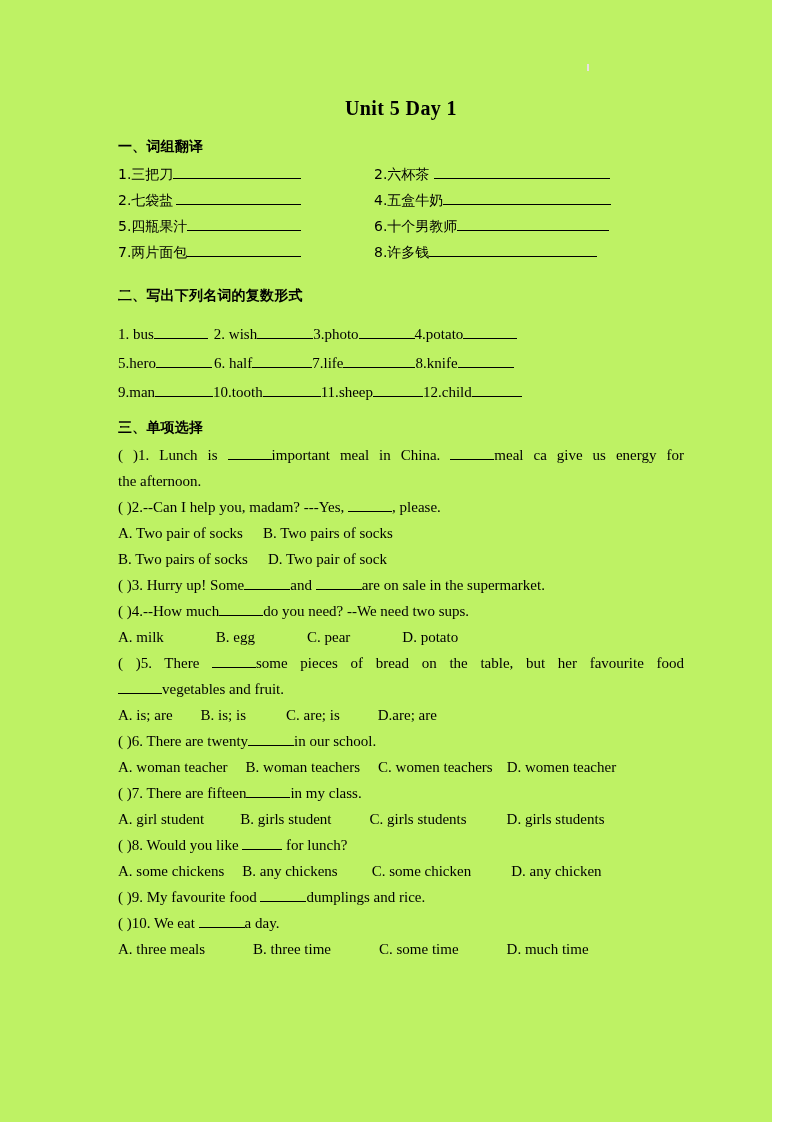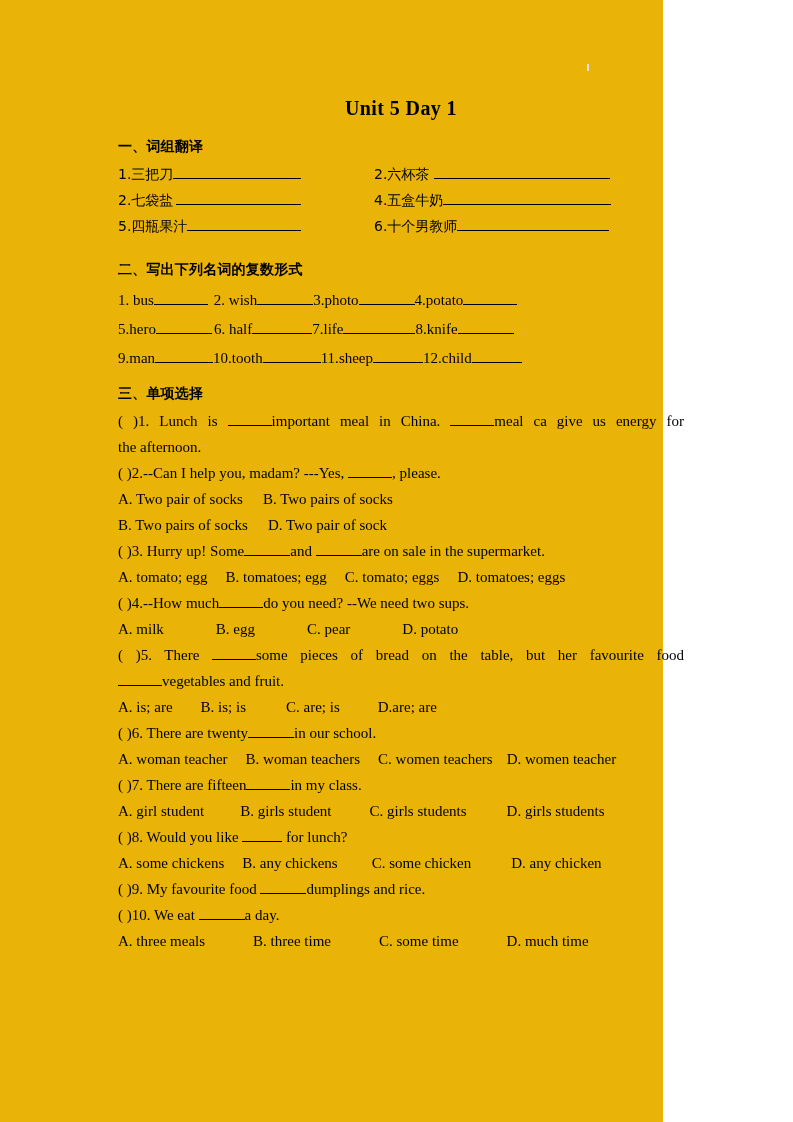--- a/index.html
+++ b/index.html
@@ -11,23 +11,23 @@
     width: 793px;
     height: 1122px;
     position: relative;
     font-family: "Liberation Serif", "DejaVu Serif", serif;
     color: #000000;
     overflow: hidden;
   }
   .page {
     position: absolute;
     left: 0; top: 0;
-    width: 663px;
+    width: 772px;
     height: 1122px;
-    background: #eab308;
+    background: #bef264;
   }
   .content {
     position: absolute;
     left: 118px;
     top: 96px;
     width: 566px;
   }
 
   
   .speck {
@@ -132,26 +132,30 @@
           <td class="col-r"><span class="cn">2.</span><span class="cn">六杯茶</span><span class="sp" style="width:5px"></span><span class="blank" style="width:176px"></span></td>
         </tr>
         <tr>
           <td class="col-l"><span class="cn">2.</span><span class="cn">七袋盐</span><span class="sp" style="width:3px"></span><span class="blank" style="width:125px"></span></td>
           <td class="col-r"><span class="cn">4.</span><span class="cn">五盒牛奶</span><span class="blank" style="width:168px"></span></td>
         </tr>
         <tr>
           <td class="col-l"><span class="cn">5.</span><span class="cn">四瓶果汁</span><span class="blank" style="width:114px"></span></td>
           <td class="col-r"><span class="cn">6.</span><span class="cn">十个男教师</span><span class="blank" style="width:152px"></span></td>
         </tr>
+        <tr>
+          <td class="col-l"><span class="cn">7.</span><span class="cn">两片面包</span><span class="blank" style="width:114px"></span></td>
+          <td class="col-r"><span class="cn">8.</span><span class="cn">许多钱</span><span class="blank" style="width:168px"></span></td>
+        </tr>
       </tbody>
     </table>
 
     <div class="sec-head cn" style="margin-top:20px">二、写出下列名词的复数形式</div>
 
-    <div class="plural-row" style="margin-top:6px">
+    <div class="plural-row" style="margin-top:14px">
       <span>1.</span><span> bus</span><span class="inline-blank" style="width:54px"></span><span class="sp" style="width:6px"></span><span>2.</span><span> wish</span><span class="inline-blank" style="width:56px"></span><span>3.</span><span>photo</span><span class="inline-blank" style="width:56px"></span><span>4.</span><span>potato</span><span class="inline-blank" style="width:54px"></span>
     </div>
 
     <div class="plural-row">
       <span>5.</span><span>hero</span><span class="inline-blank" style="width:56px"></span><span class="sp" style="width:2px"></span><span>6.</span><span> half</span><span class="inline-blank" style="width:60px"></span><span>7.</span><span>life</span><span class="inline-blank" style="width:72px"></span><span>8.</span><span>knife</span><span class="inline-blank" style="width:56px"></span>
     </div>
 
     <div class="plural-row">
       <span>9.</span><span>man</span><span class="inline-blank" style="width:58px"></span><span>10.</span><span>tooth</span><span class="inline-blank" style="width:58px"></span><span>11.</span><span>sheep</span><span class="inline-blank" style="width:50px"></span><span>12.</span><span>child</span><span class="inline-blank" style="width:50px"></span>
     </div>
@@ -171,23 +175,20 @@
       <div class="opt-line">
         <span>A.  Two pair of socks</span><span class="sp" style="width:20px"></span><span>B. Two pairs of socks</span>
       </div>
       <div class="opt-line">
         <span>B.  Two pairs of socks</span><span class="sp" style="width:20px"></span><span>D. Two pair of sock</span>
       </div>
 
       <div class="q-line q-plain">
         <span class="paren">(      )3.</span><span> Hurry up! Some</span><span class="inline-blank" style="width:46px"></span><span>and </span><span class="inline-blank" style="width:46px"></span><span>are on sale in the supermarket.</span>
       </div>
-      <div class="opt-line">
-        <span>A.  tomato; egg</span><span class="sp" style="width:18px"></span><span>B. tomatoes; egg</span><span class="sp" style="width:18px"></span><span>C. tomato; eggs</span><span class="sp" style="width:18px"></span><span>D. tomatoes; eggs</span>
-      </div>
 
       <div class="q-line q-plain">
         <span class="paren">(      )4.</span><span>--How much</span><span class="inline-blank" style="width:44px"></span><span>do you need?     --We need two sups.</span>
       </div>
       <div class="opt-line">
         <span>A.  milk</span><span class="sp" style="width:52px"></span><span>B. egg</span><span class="sp" style="width:52px"></span><span>C. pear</span><span class="sp" style="width:52px"></span><span>D. potato</span>
       </div>
 
       <div class="q-line q-just">
         <span class="paren">(      )5.</span><span> There </span><span class="inline-blank" style="width:44px"></span><span>some pieces of bread on the table, but her favourite food</span>

